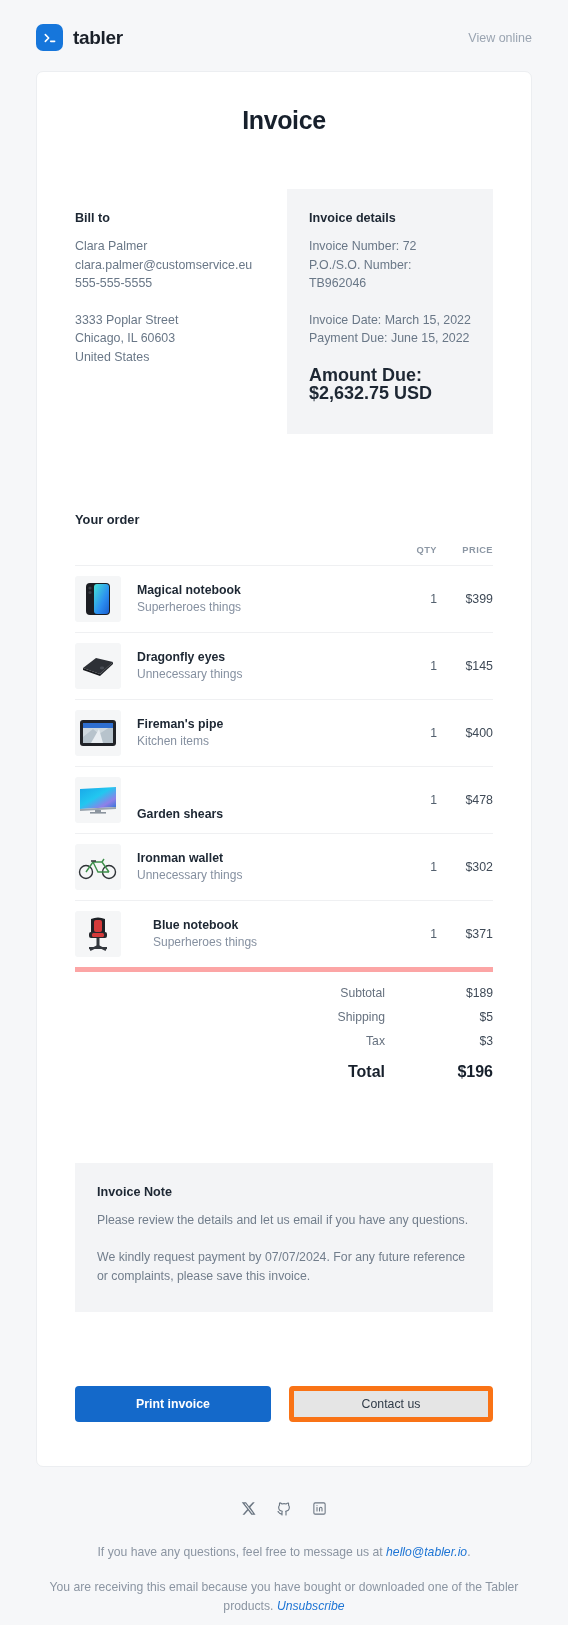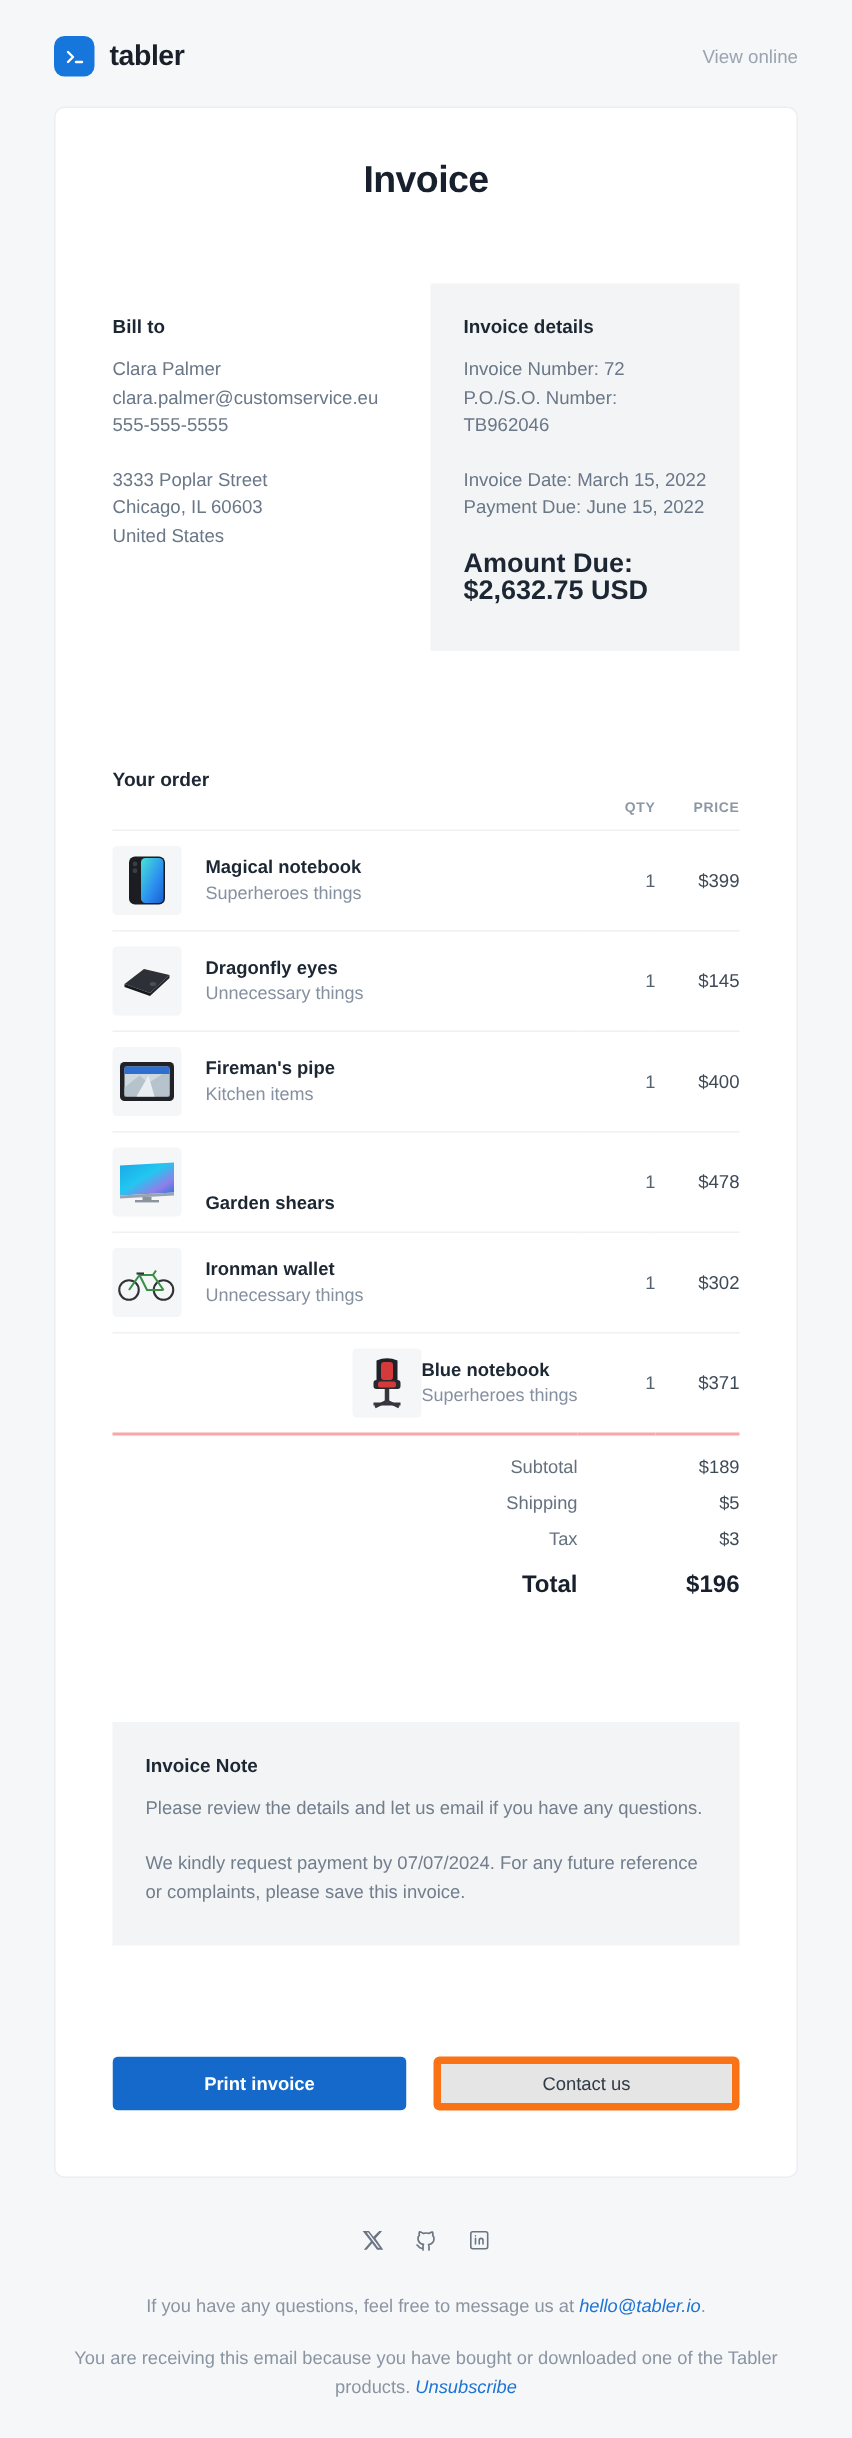--- a/index.html
+++ b/index.html
@@ -88,21 +88,21 @@
     color: #1d2733;
     line-height: 18.5px;
   }
 
   
   .order-section { margin-top: 78px; }
   .order-heading {
     font-size: 12.8px;
     font-weight: 700;
     color: #1d2733;
-    margin-bottom: 6px;
+    margin-bottom: 18px;
   }
   table.order { width: 100%; border-collapse: collapse; }
   table.order th {
     font-size: 9.3px;
     font-weight: 600;
     letter-spacing: 0.45px;
     color: #8c97a4;
     text-transform: uppercase;
     text-align: right;
     padding-bottom: 10px;
@@ -147,21 +147,21 @@
     font-size: 12.4px;
     color: #3f4a57;
   }
   tr.sum td {
     border-top: none;
     padding: 5px 0;
     font-size: 12.2px;
     color: #66717f;
     text-align: right;
   }
-  tr.sum.first td { border-top: 2px solid #fca5a5; padding-top: 14px; }
+  tr.sum.first td { border-top: 5px solid #fca5a5; padding-top: 14px; }
   tr.sum td.v { color: #3f4a57; }
   tr.total td {
     border-top: none;
     padding-top: 10px;
     font-size: 16px;
     font-weight: 700;
     color: #17202c;
     text-align: right;
   }
 
@@ -404,21 +404,21 @@
                   <span class="pcat" style="display:block">Unnecessary things</span>
                 </span>
               </div>
             </td>
             <td class="qty">1</td>
             <td class="price">$302</td>
           </tr>
 
           <tr class="item">
             <td>
-              <div class="prod" style="display:flex;align-items:center;gap:0;justify-content:flex-end;">
+              <div class="prod" style="display:flex;align-items:center;gap:32px;">
                 <span class="thumb">
                   <svg width="30" height="36" viewBox="0 0 30 36">
                     <path d="M8 3 Q15 0 22 3 L22 16 Q15 19 8 16 Z" fill="#1e2126"></path>
                     <rect x="11" y="4" width="8" height="12" rx="2" fill="#d43a3a"></rect>
                     <rect x="6" y="16" width="18" height="6" rx="2" fill="#26292e"></rect>
                     <rect x="9" y="17" width="12" height="4" rx="1.5" fill="#d43a3a"></rect>
                     <rect x="13.5" y="22" width="3" height="8" fill="#34383e"></rect>
                     <path d="M6 32 L24 32" stroke="#34383e" stroke-width="2"></path>
                     <path d="M15 30 L7 34 M15 30 L23 34" stroke="#34383e" stroke-width="2"></path>
                   </svg>

